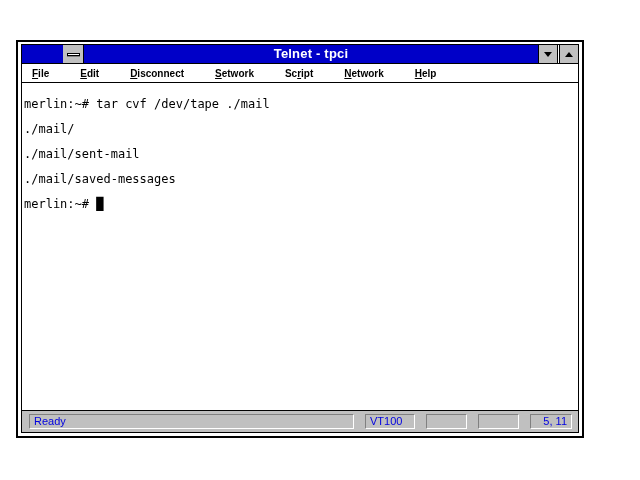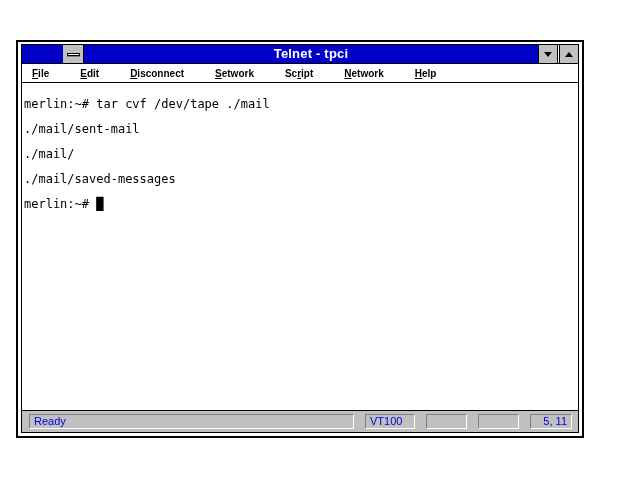--- a/index.html
+++ b/index.html
@@ -83,22 +83,22 @@
         <span class="menu-item"><span></span><span class="mn">E</span><span>dit</span></span>
         <span class="menu-item"><span></span><span class="mn">D</span><span>isconnect</span></span>
         <span class="menu-item"><span></span><span class="mn">S</span><span>etwork</span></span>
         <span class="menu-item"><span>Sc</span><span class="mn">r</span><span>ipt</span></span>
         <span class="menu-item"><span></span><span class="mn">N</span><span>etwork</span></span>
         <span class="menu-item"><span></span><span class="mn">H</span><span>elp</span></span>
       </div>
 
       <div class="terminal">
         <div class="term-line">merlin:~# tar cvf /dev/tape ./mail</div>
+        <div class="term-line">./mail/</div>
         <div class="term-line">./mail/sent-mail</div>
-        <div class="term-line">./mail/</div>
         <div class="term-line">./mail/saved-messages</div>
         <div class="term-line"><span>merlin:~# </span><span class="cursor">█</span></div>
       </div>
 
       <div class="statusbar">
         <div class="panel panel-message">Ready</div>
         <div class="panel panel-vt">VT100</div>
         <div class="panel panel-empty"></div>
         <div class="panel panel-empty"></div>
         <div class="panel panel-pos">5, 11</div>

